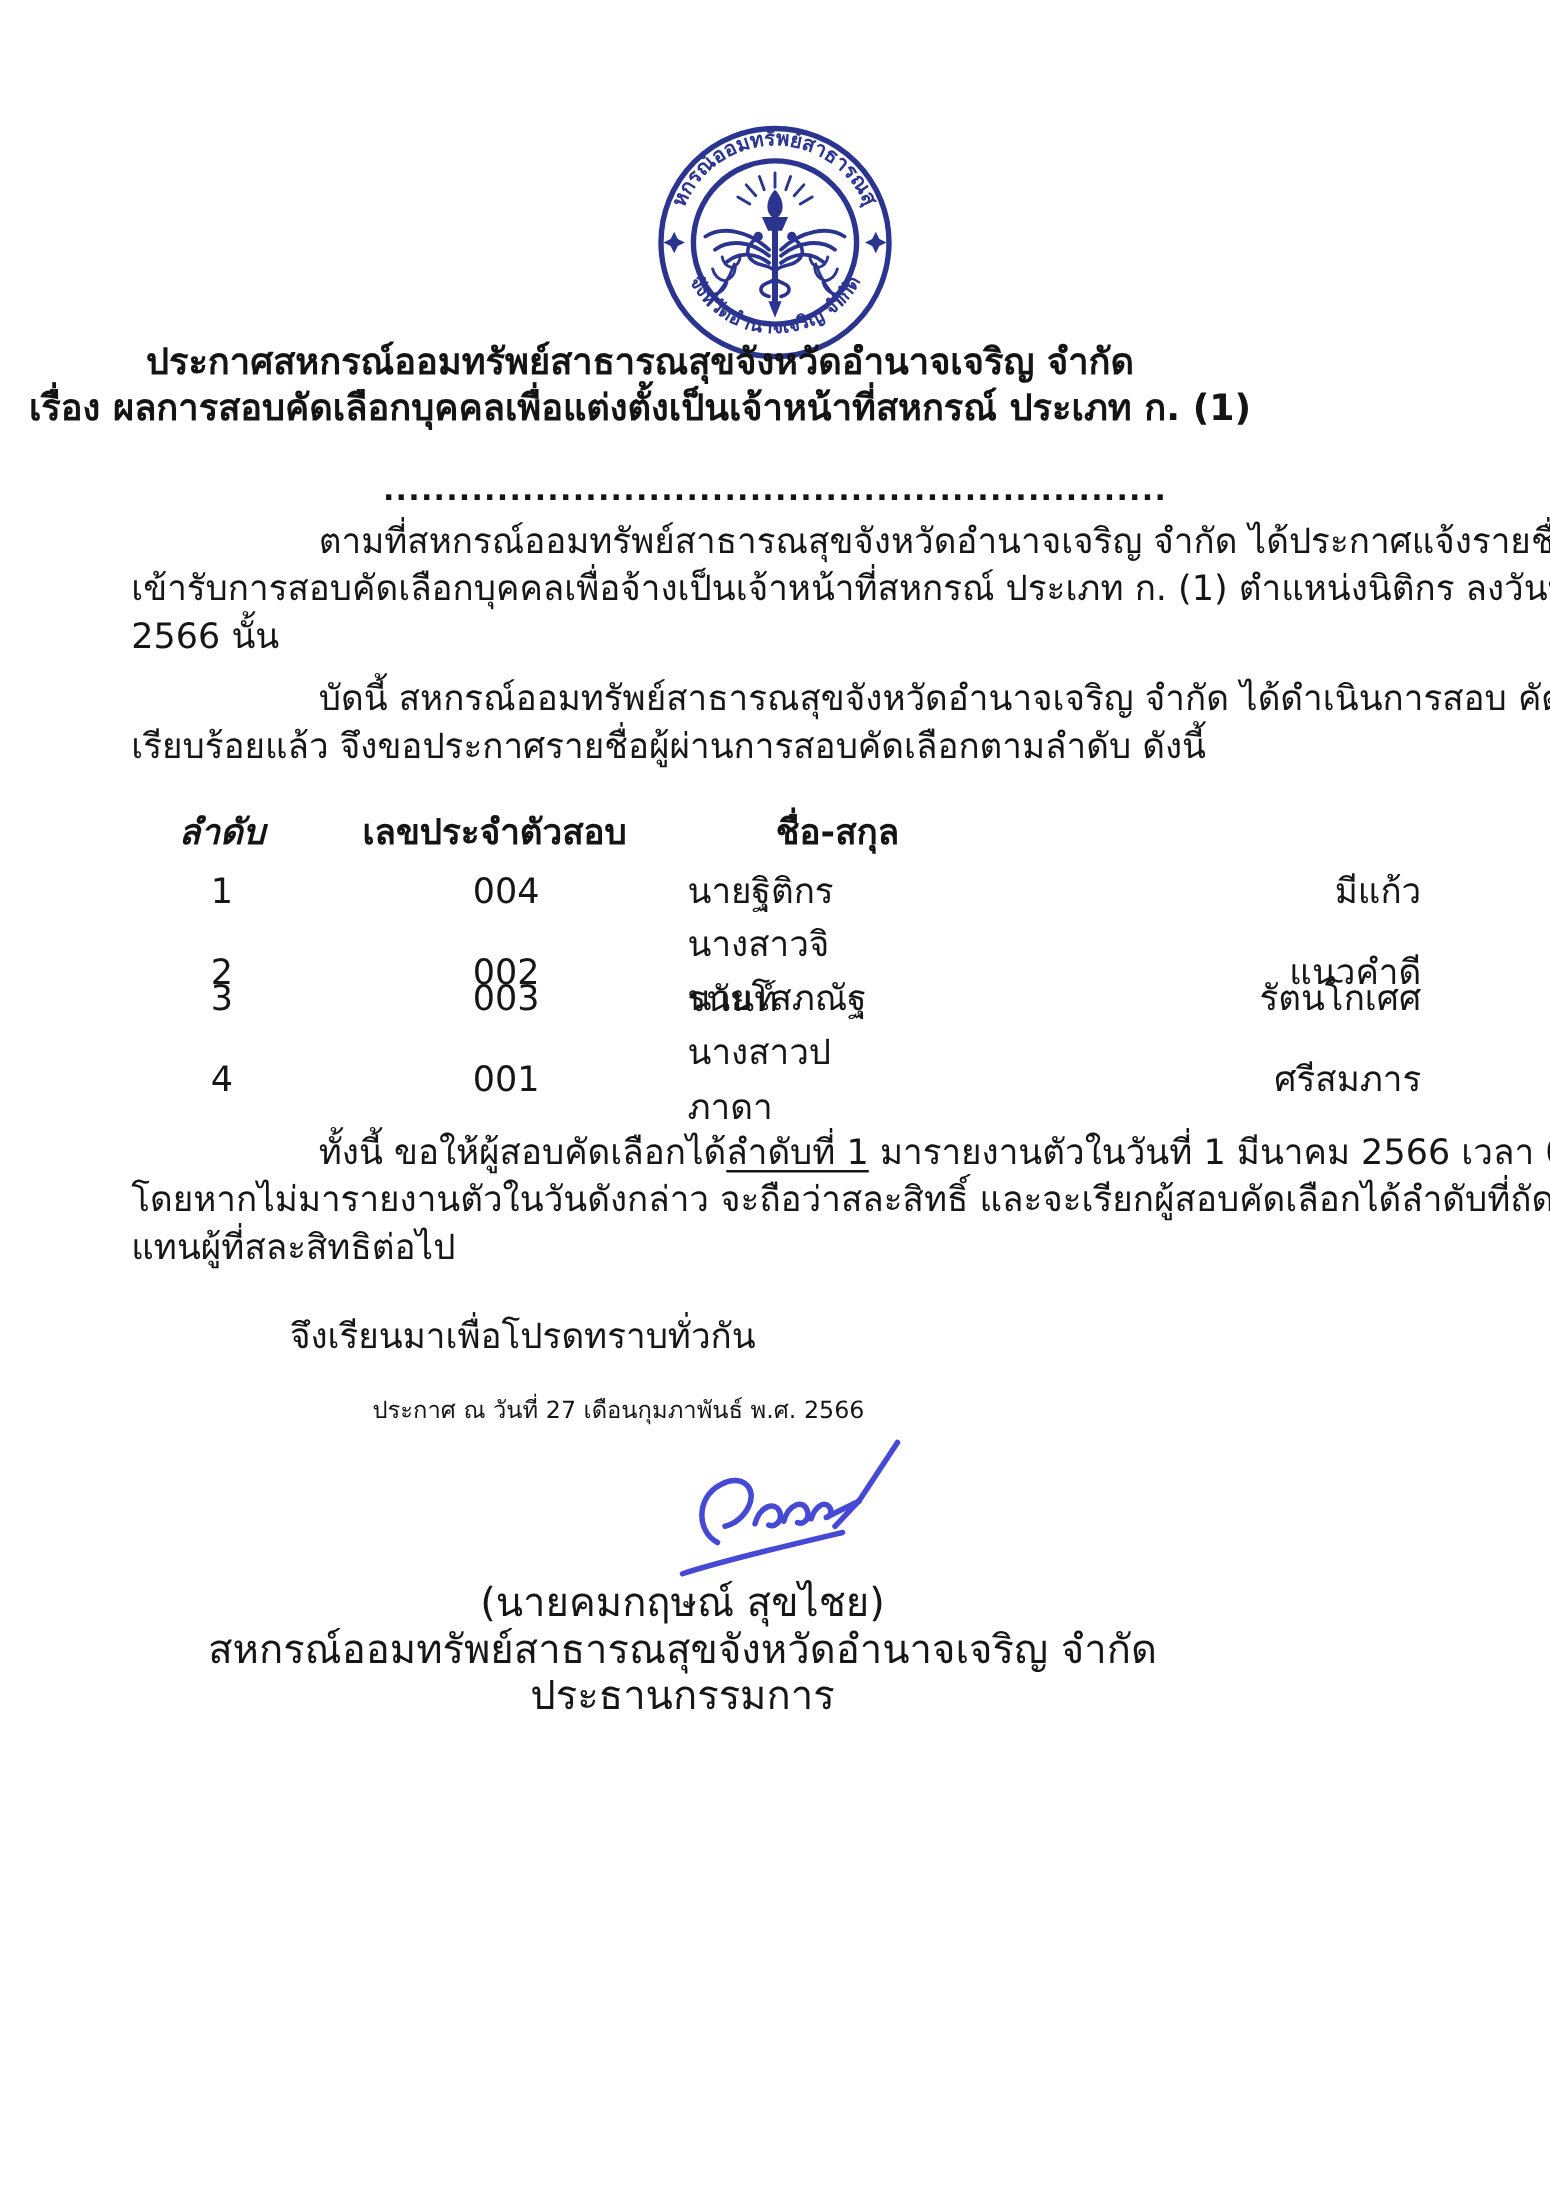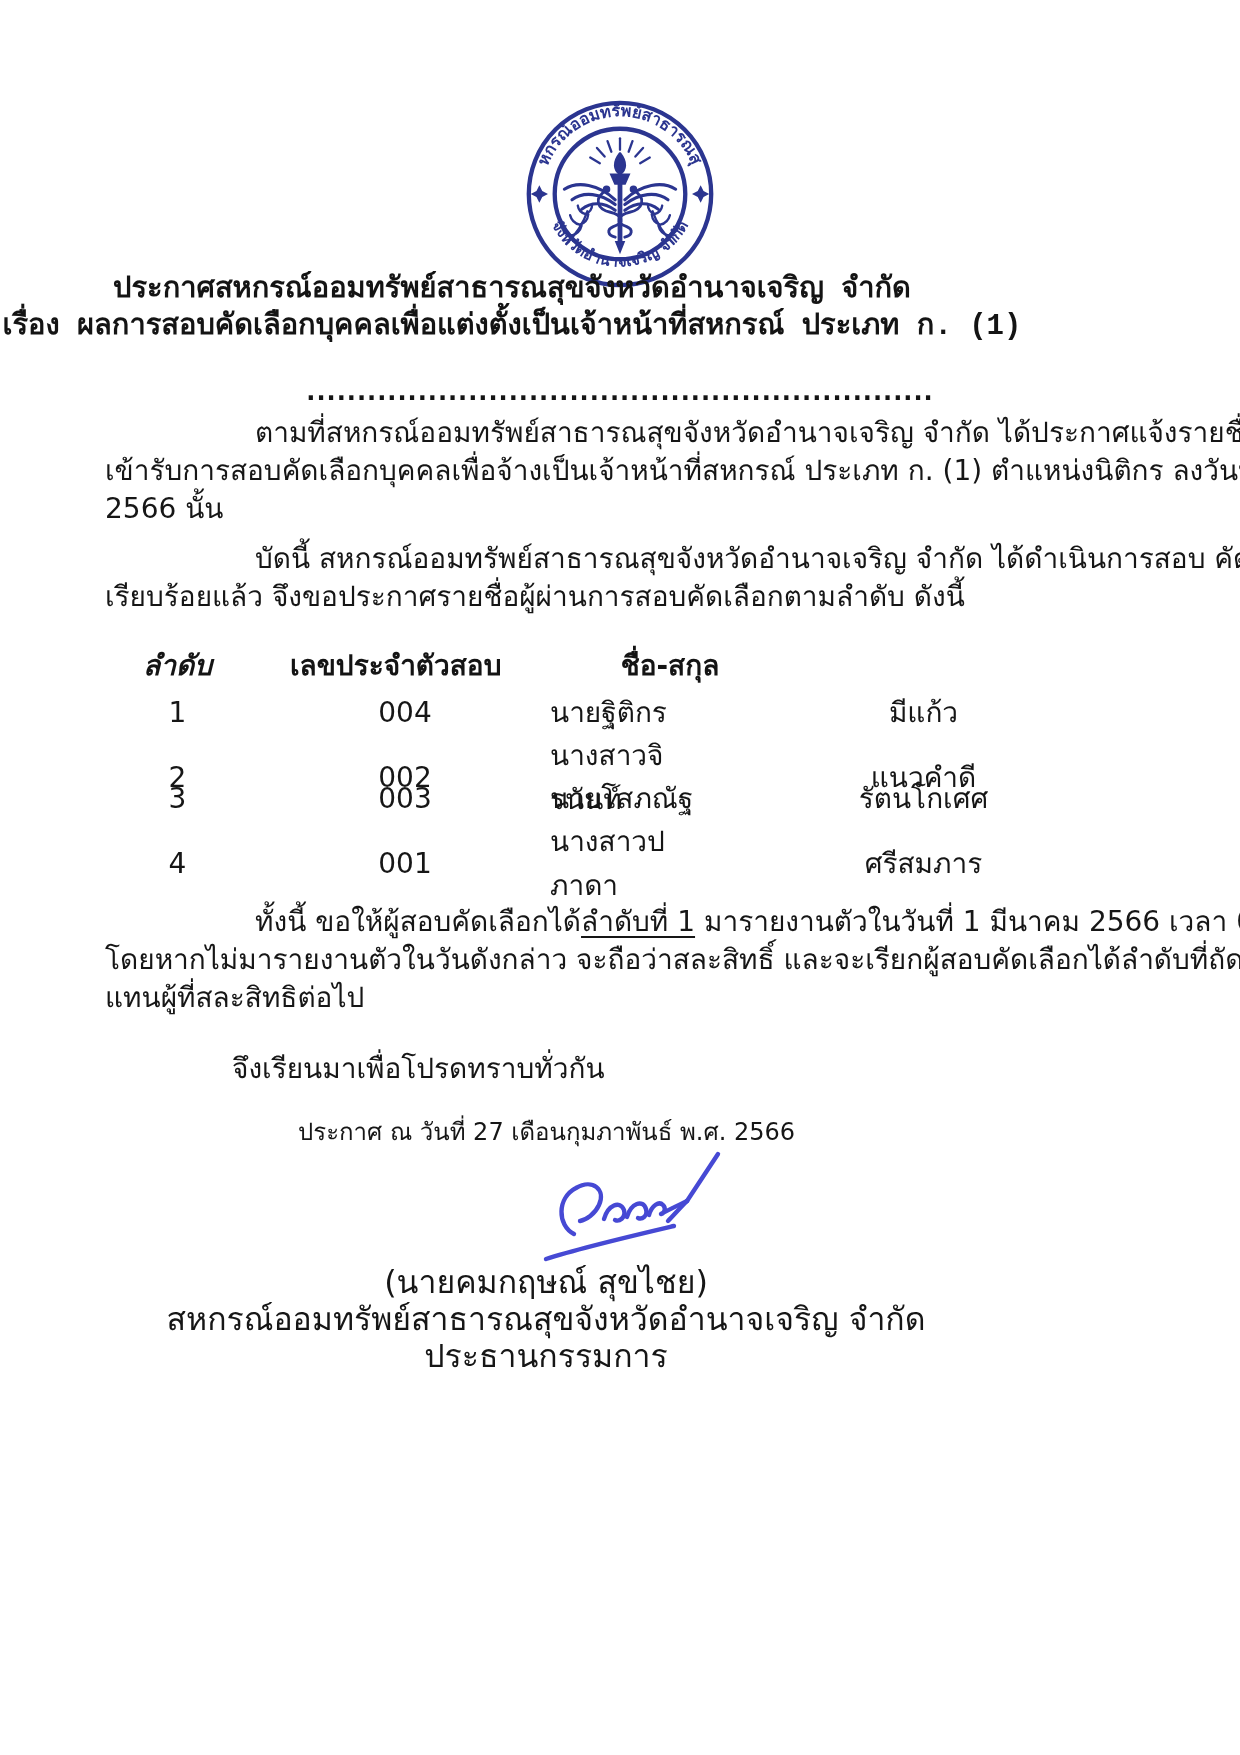--- a/index.html
+++ b/index.html
@@ -5,21 +5,21 @@
   html,body{margin:0;padding:0;background:#fff;}
   .page{
     position:relative;width:1240px;height:1755px;background:#ffffff;
     font-family:"DejaVu Sans","Liberation Sans",sans-serif;
     color:#1d1d1b;overflow:hidden;
   }
   .abs{position:absolute;}
   
   .logo-wrap{top:98px;left:50%;transform:translateX(-50%);width:192px;height:192px;}
   
-  .title-block{top:271px;left:0;width:1024px;text-align:center;font-family:Liberation Mono, monospace;}
+  .title-block{top:271px;left:0;width:1024px;text-align:center;}
   .title-line{font-size:29px;font-weight:bold;line-height:37px;color:#141414;}
   
   .divider{top:378px;left:0;width:1240px;text-align:center;
     font-size:24px;font-weight:bold;letter-spacing:1px;color:#141414;}
   
   .para{left:105px;width:1032px;font-size:28px;line-height:38px;color:#161616;}
   .para .line{white-space:nowrap;}
   .indent{padding-left:150px;}
   .p1{top:414px;}
   .p2{top:540px;}
@@ -30,24 +30,24 @@
     grid-template-columns:145px 40px 230px 30px 240px auto;
     font-size:28px;font-weight:bold;color:#141414;}
   .tbl-header .h1{grid-column:1;text-align:center;font-style:italic;}
   .tbl-header .h2{grid-column:3;}
   .tbl-header .h3{grid-column:5;text-align:center;}
   .tbl-rows{top:690px;left:105px;width:1032px;font-size:28px;color:#161616;}
   .trow{display:grid;grid-template-columns:145px 40px 230px 30px 160px auto;height:43px;align-items:center;}
   .trow .c-no{grid-column:1;text-align:center;}
   .trow .c-id{grid-column:3;text-align:center;}
   .trow .c-name{grid-column:5;text-align:left;}
-  .trow .c-surname{grid-column:6;text-align:center;}
+  .trow .c-surname{grid-column:6;text-align:right;}
   
   .closing{top:1046px;left:232px;font-size:28px;color:#161616;white-space:nowrap;}
-  .dateline{top:1112px;left:298px;font-size:24px;color:#161616;white-space:nowrap;}
+  .dateline{top:1112px;left:298px;font-size:19px;color:#161616;white-space:nowrap;}
   
   .sig-svg{top:1146px;left:538px;width:196px;height:126px;}
   .sign-block{top:1264px;left:0;width:1092px;text-align:center;
     font-size:32px;line-height:37px;color:#161616;}
 </style>
 </head>
 <body>
 
 <div class="page">
 

